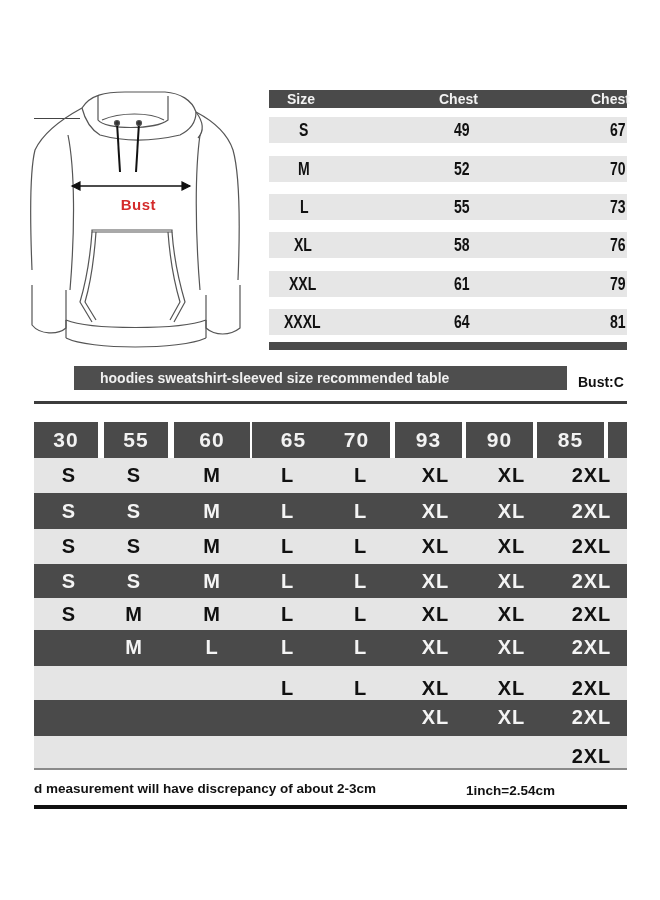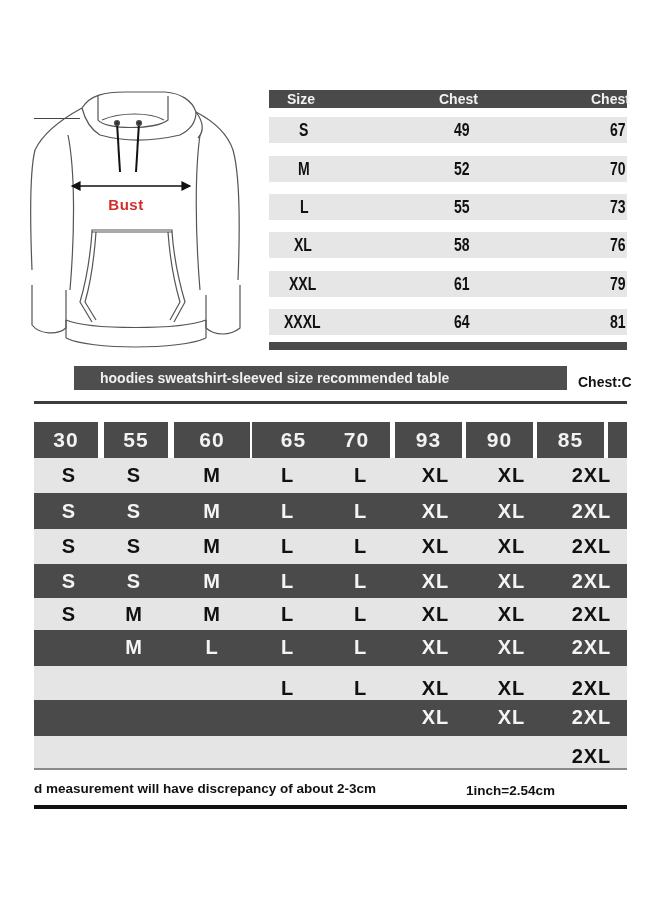--- a/index.html
+++ b/index.html
@@ -4,21 +4,21 @@
   <style>
     html, body { margin: 0; padding: 0; }
     body {
       width: 660px; height: 900px; background: #ffffff; position: relative; overflow: hidden;
       font-family: "Liberation Sans", sans-serif;
     }
     .abs { position: absolute; }
 
     
     .hoodie { left: 30px; top: 90px; width: 215px; height: 265px; }
-    .bust-label { left: 96px; top: 196px; width: 60px; text-align: center; color: #d42b2b; font-weight: bold; font-size: 15px; letter-spacing: 0.5px; }
+    .bust-label { left: 96px; top: 196px; width: 60px; text-align: right; color: #d42b2b; font-weight: bold; font-size: 15px; letter-spacing: 0.5px; }
 
     
     .top-header { left: 269px; top: 90px; width: 358px; height: 18px; background: #4a4a4a; color: #f2f2f2; font-weight: bold; font-size: 14px; }
     .top-header span { position: absolute; top: 1px; }
     .top-row { left: 269px; width: 358px; height: 26px; background: #e6e6e6; font-weight: bold; font-size: 18px; color: #111; }
     .top-row span { position: absolute; top: 3px; transform: scaleX(0.78); transform-origin: left top; }
     .top-bottom-bar { left: 269px; top: 342px; width: 358px; height: 8px; background: #4a4a4a; }
 
     
     .banner { left: 74px; top: 366px; width: 493px; height: 24px; background: #4e4e4e; color: #f0f0f0; font-weight: bold; font-size: 14px; }
@@ -116,21 +116,21 @@
 <div class="abs top-row" style="top:309px">
   <span style="left:15px">XXXL</span>
   <span style="left:185px">64</span>
   <span style="left:341px">81</span>
 </div>
 <div class="abs top-bottom-bar"></div>
 
 <div class="abs banner">
   <span>hoodies sweatshirt-sleeved size recommended table</span>
 </div>
-<div class="abs unit">Chest:C</div>
+<div class="abs unit">Bust:C</div>
 <div class="abs rule-thick"></div>
 
 <div class="abs hdr-cell" style="left:34px;width:64px">30</div>
 <div class="abs hdr-cell" style="left:104px;width:64px">55</div>
 <div class="abs hdr-cell" style="left:174px;width:76px">60</div>
 <div class="abs hdr-cell" style="left:252px;width:83px">65</div>
 <div class="abs hdr-cell" style="left:323px;width:67px">70</div>
 <div class="abs hdr-cell" style="left:395px;width:67px">93</div>
 <div class="abs hdr-cell" style="left:466px;width:67px">90</div>
 <div class="abs hdr-cell" style="left:537px;width:67px">85</div>

